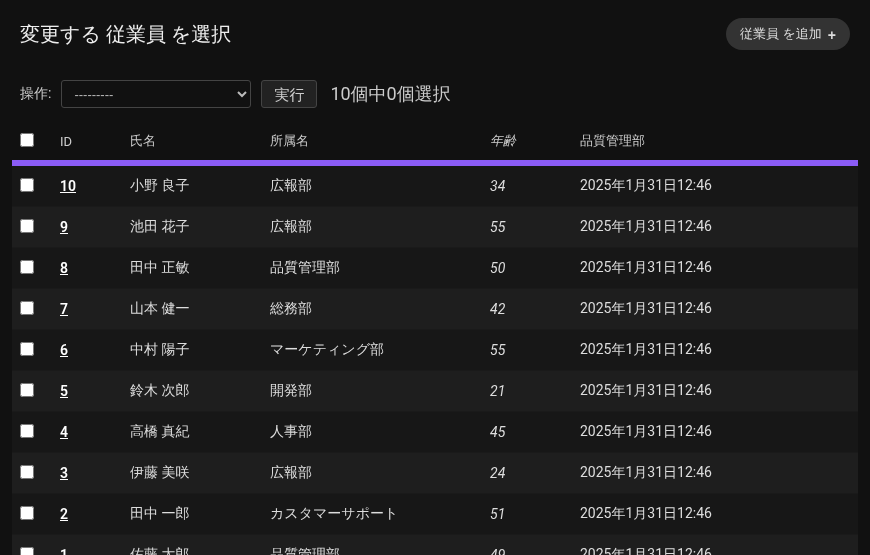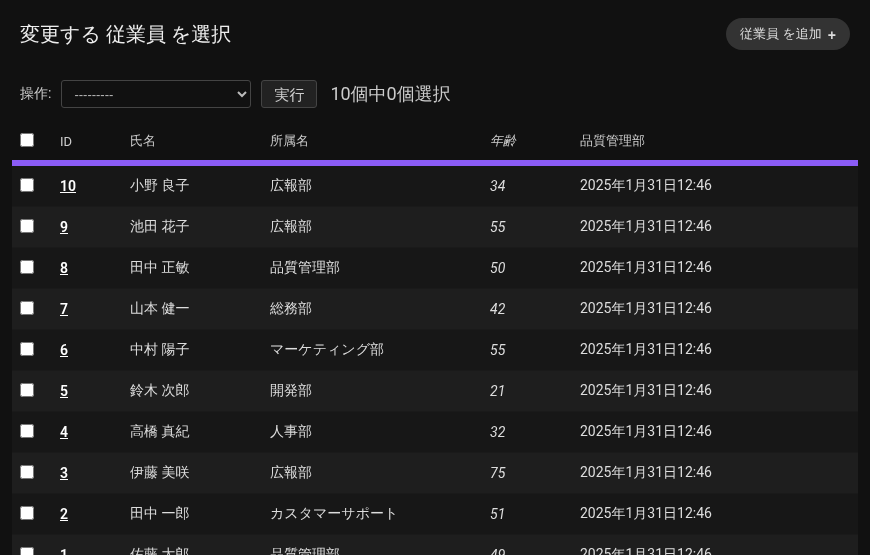--- a/index.html
+++ b/index.html
@@ -205,29 +205,29 @@
           <td class="col-name">鈴木 次郎</td>
           <td class="col-dept">開発部</td>
           <td class="col-age">21</td>
           <td>2025年1月31日12:46</td>
         </tr>
         <tr>
           <td class="col-checkbox"><input type="checkbox" style=""></td>
           <td class="col-id"><span class="id-link">4</span></td>
           <td class="col-name">高橋 真紀</td>
           <td class="col-dept">人事部</td>
-          <td class="col-age">32</td>
+          <td class="col-age">45</td>
           <td>2025年1月31日12:46</td>
         </tr>
         <tr>
           <td class="col-checkbox"><input type="checkbox" style=""></td>
           <td class="col-id"><span class="id-link">3</span></td>
           <td class="col-name">伊藤 美咲</td>
           <td class="col-dept">広報部</td>
-          <td class="col-age">75</td>
+          <td class="col-age">24</td>
           <td>2025年1月31日12:46</td>
         </tr>
         <tr>
           <td class="col-checkbox"><input type="checkbox" style=""></td>
           <td class="col-id"><span class="id-link">2</span></td>
           <td class="col-name">田中 一郎</td>
           <td class="col-dept">カスタマーサポート</td>
           <td class="col-age">51</td>
           <td>2025年1月31日12:46</td>
         </tr>

